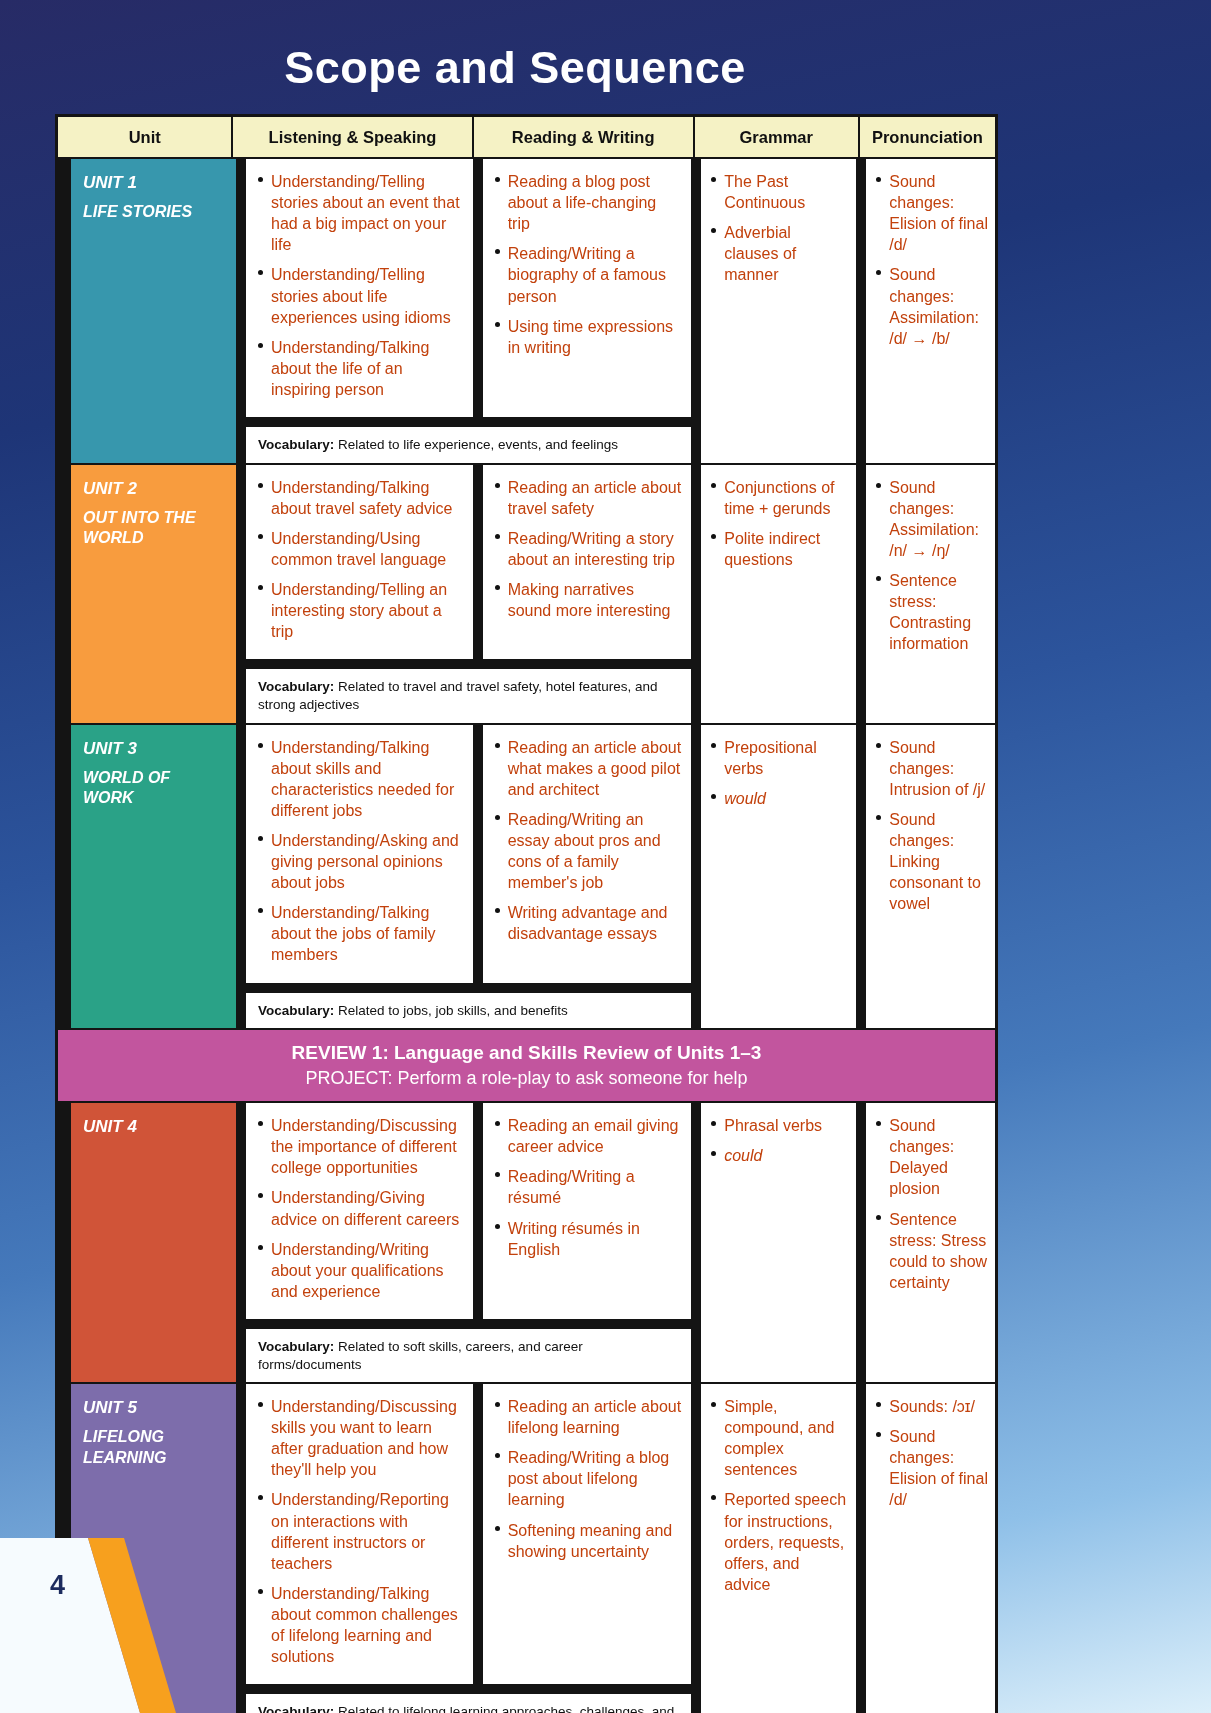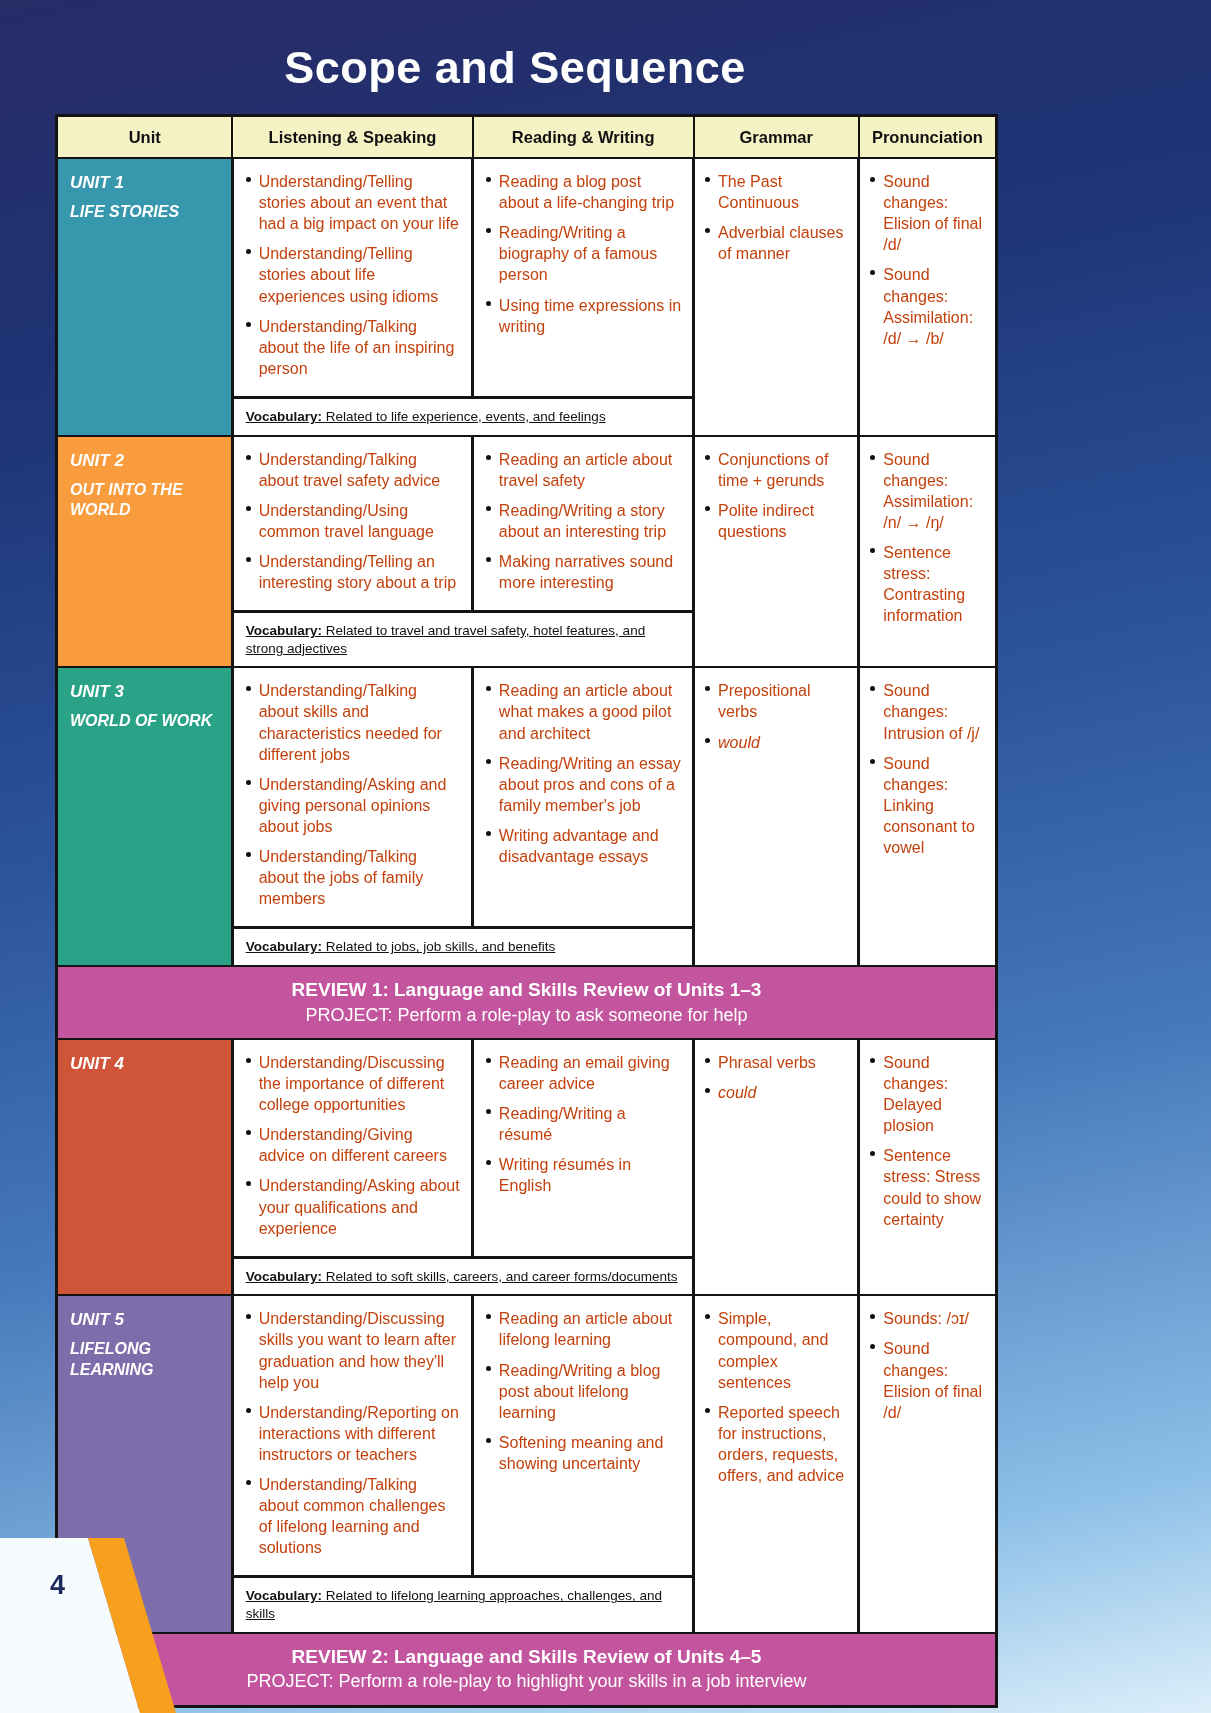--- a/index.html
+++ b/index.html
@@ -50,41 +50,41 @@
     padding: 4px 2px;
     text-align: center;
   }
   .unit-row {
     display: grid;
     grid-template-columns: 182fr 250fr 230fr 171fr 142fr;
     grid-template-rows: minmax(0, 1fr) auto;
     grid-template-areas:
       "unit ls rw gr pr"
       "unit vocab vocab gr pr";
-    gap: 3px;
+    gap: 10px;
+    margin-left: 13px;
   }
   .cell { background: #ffffff; }
   .unit-cell {
     grid-area: unit;
     color: #ffffff;
     padding: 14px 12px;
   }
   .unit-id { font-size: 17px; font-weight: bold; font-style: italic; }
   .unit-title { font-size: 16px; font-weight: bold; font-style: italic; margin-top: 9px; line-height: 1.3; }
   .ls-cell   { grid-area: ls; padding: 12px 10px 8px 12px; }
   .rw-cell   { grid-area: rw; padding: 12px 10px 8px 12px; }
   .gr-cell   { grid-area: gr; padding: 12px 8px 8px 10px; }
   .pr-cell   { grid-area: pr; padding: 12px 6px 8px 10px; }
   .vocab-cell {
     grid-area: vocab;
     padding: 9px 12px;
     font-size: 13.5px;
     line-height: 1.3;
     color: #111;
-    text-decoration: underline;
   }
   .vocab-label { font-weight: bold; }
   .bullets { list-style: none; margin: 0; padding: 0; font-size: 16px; line-height: 1.32; color: #c2410c; }
   .bullets li { position: relative; padding-left: 13px; margin-bottom: 9px; }
   .bullets li::before {
     content: "";
     position: absolute;
     left: 0; top: 6px;
     width: 5px; height: 5px;
     border-radius: 50%;
@@ -266,21 +266,21 @@
     </div>
 
     <div class="unit-row u3">
       <div class="cell unit-cell" style="background: rgb(208, 84, 56);">
         <div class="unit-id">UNIT 4</div>
       </div>
       <div class="cell ls-cell">
         <ul class="bullets">
             <li>Understanding/Discussing the importance of different college opportunities</li>
             <li>Understanding/Giving advice on different careers</li>
-            <li>Understanding/Asking about your qualifications and experience</li>
+            <li>Understanding/Writing about your qualifications and experience</li>
           </ul>
       </div>
       <div class="cell rw-cell">
         <ul class="bullets">
             <li>Reading an email giving career advice</li>
             <li>Reading/Writing a résumé</li>
             <li>Writing résumés in English</li>
           </ul>
       </div>
       <div class="cell gr-cell">

